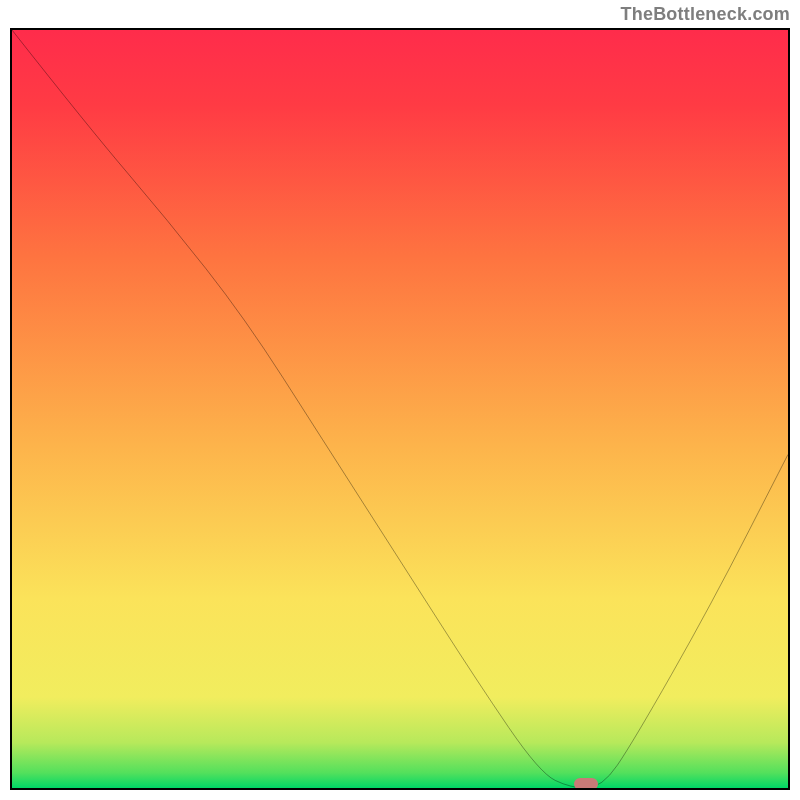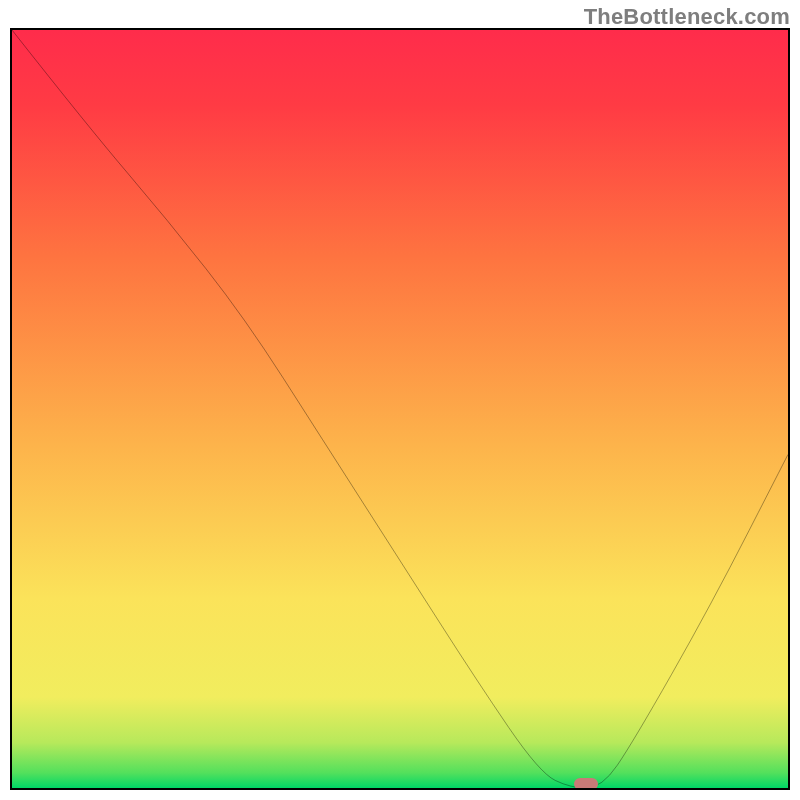--- a/index.html
+++ b/index.html
@@ -13,21 +13,21 @@
   .container {
     position: relative;
     width: 800px;
     height: 800px;
     background: #fff;
   }
   .watermark {
     position: absolute;
     top: 4px;
     right: 10px;
-    font-size: 22px;
+    font-size: 18px;
     font-weight: 600;
     color: #7e7e7e;
     z-index: 3;
     letter-spacing: 0.2px;
   }
   .plot-frame {
     position: absolute;
     left: 10px;
     top: 28px;
     width: 780px;

